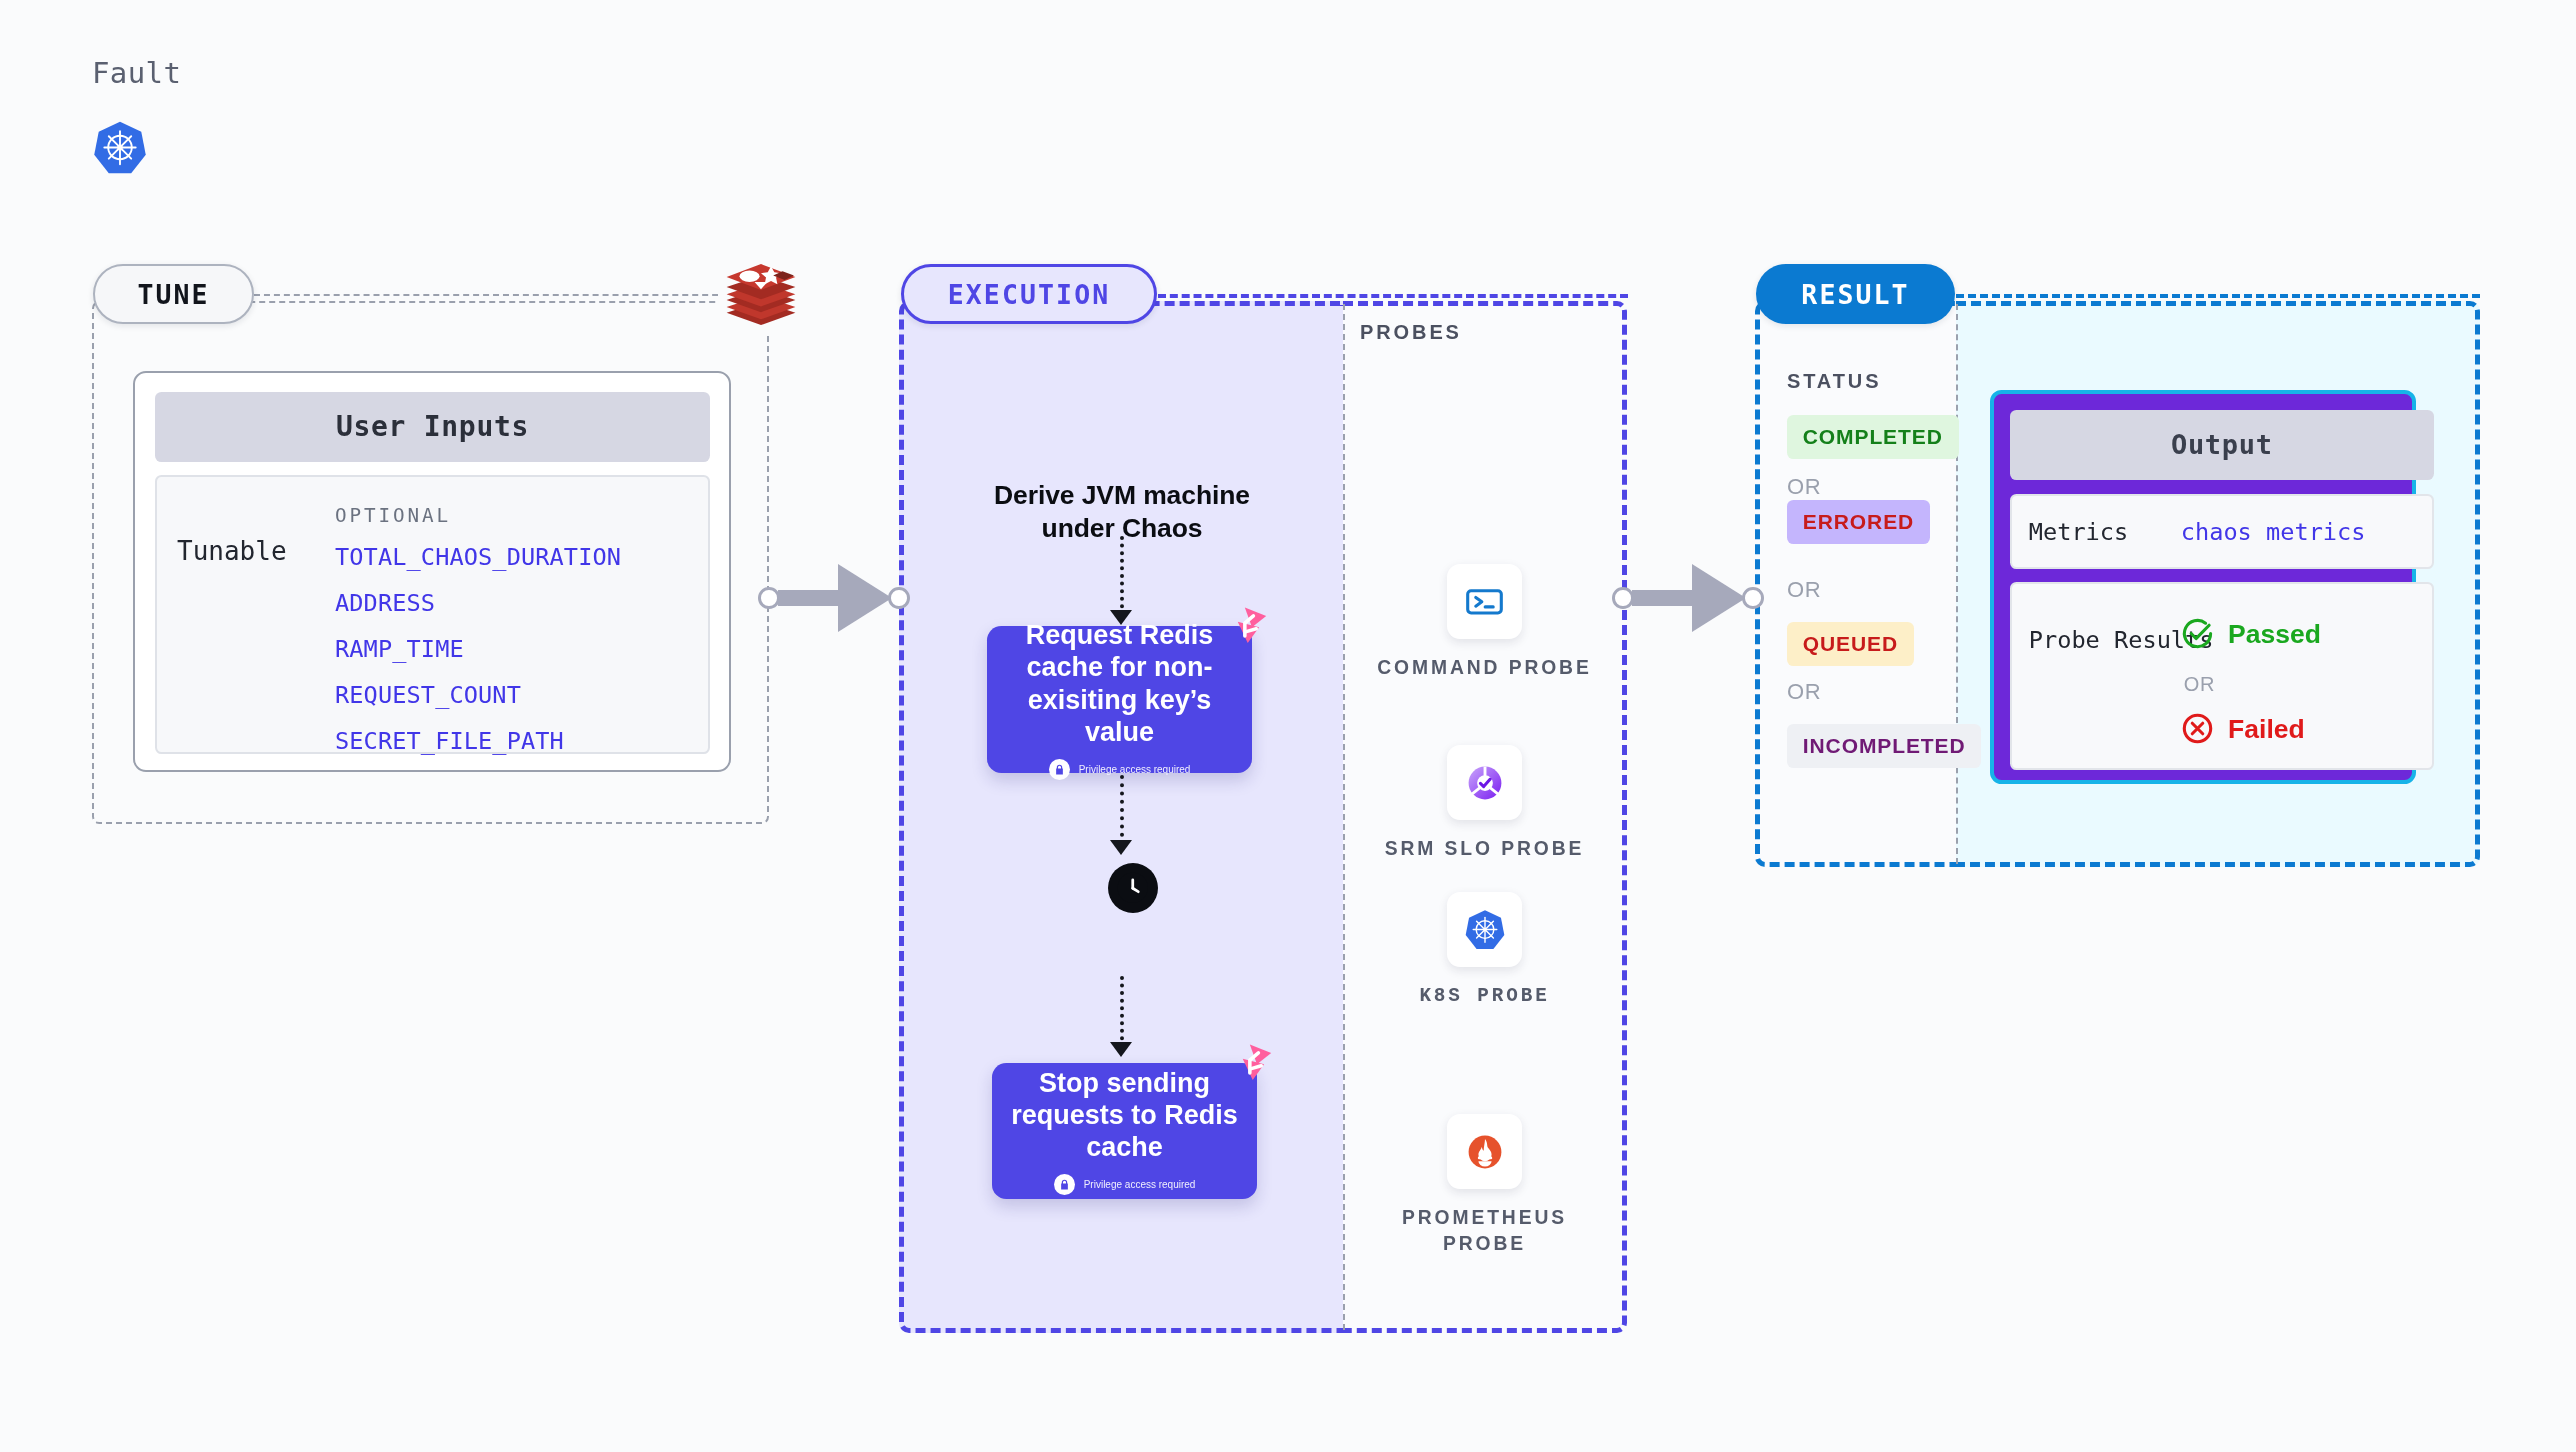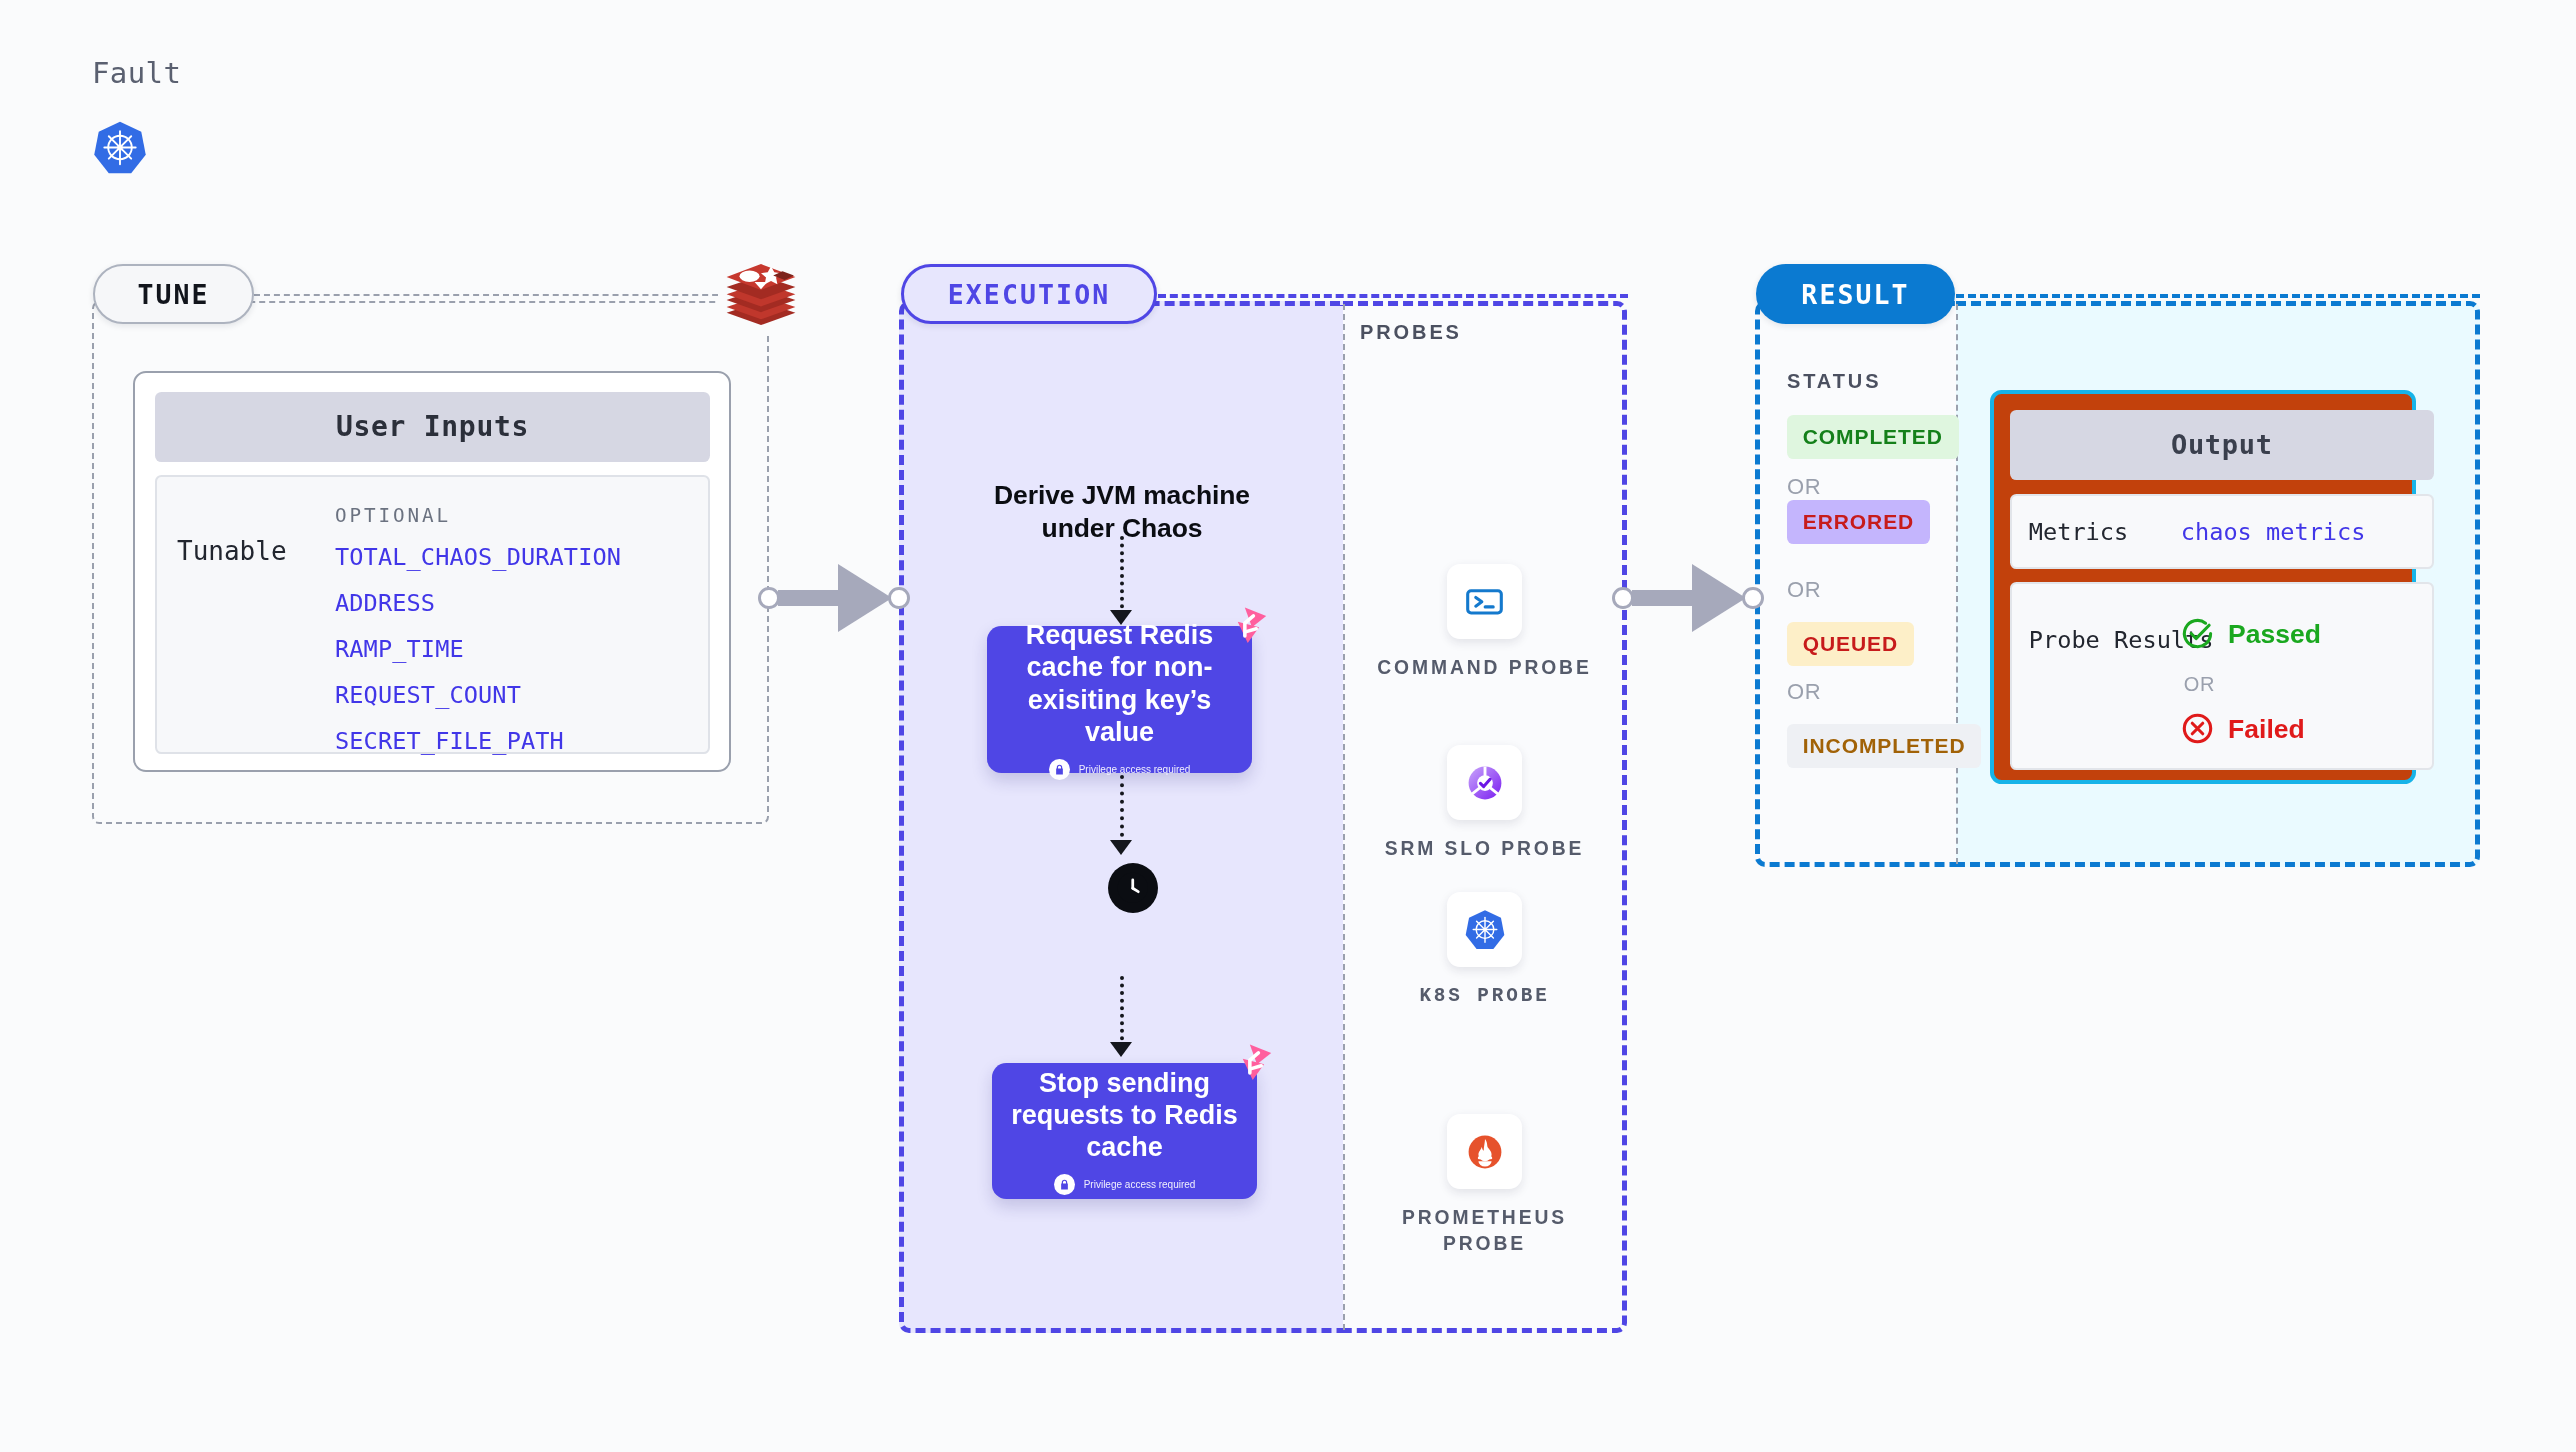--- a/index.html
+++ b/index.html
@@ -201,32 +201,32 @@
     font-size: 20px; font-weight: 700; color: #4b5060; letter-spacing: 2.9px; text-align: right;
   }
   .status-chip {
     position: absolute; display: inline-flex; align-items: center; justify-content: center;
     height: 44px; padding: 0 15.8px; border-radius: 6.4px;
     font-size: 21px; font-weight: 700; letter-spacing: 0.9px;
   }
   .chip-completed { left: 1787px; top: 415px; background: #dff6df; color: #14801a; }
   .chip-errored   { left: 1787px; top: 500px; background: #c4b5fd; color: #c71b1b; }
   .chip-queued    { left: 1787px; top: 622px; background: #fdefc8; color: #c71b1b; }
-  .chip-incomplete{ left: 1787px; top: 724px; background: #eef0f4; color: #a16207; }
+  .chip-incomplete{ left: 1787px; top: 724px; background: #eef0f4; color: #701a75; }
   .or-text {
     position: absolute; font-size: 22px; color: #9aa0ad; letter-spacing: 0.7px;
   }
   .or-1 { left: 1787px; top: 474px; }
   .or-2 { left: 1787px; top: 577px; }
   .or-3 { left: 1787px; top: 679px; }
 
   
   .out-card {
     position: absolute; left: 1990px; top: 390px; width: 426px; height: 394px;
-    background: #c2410c; border: 4.3px solid #17b3e8; border-radius: 11.5px;
+    background: #6d28d9; border: 4.3px solid #17b3e8; border-radius: 11.5px;
   }
   .out-head {
     position: absolute; left: 15.8px; top: 15.8px; width: 424px; height: 70px;
     background: #d6d7e3; border-radius: 6.4px;
     display: flex; align-items: center; justify-content: center;
     font-family: "DejaVu Sans Mono", monospace; font-weight: 700;
     font-size: 27px; color: #3a3f4d; letter-spacing: 0.7px;
   }
   .out-metrics {
     position: absolute; left: 15.8px; top: 100px; width: 424px; height: 75px;

